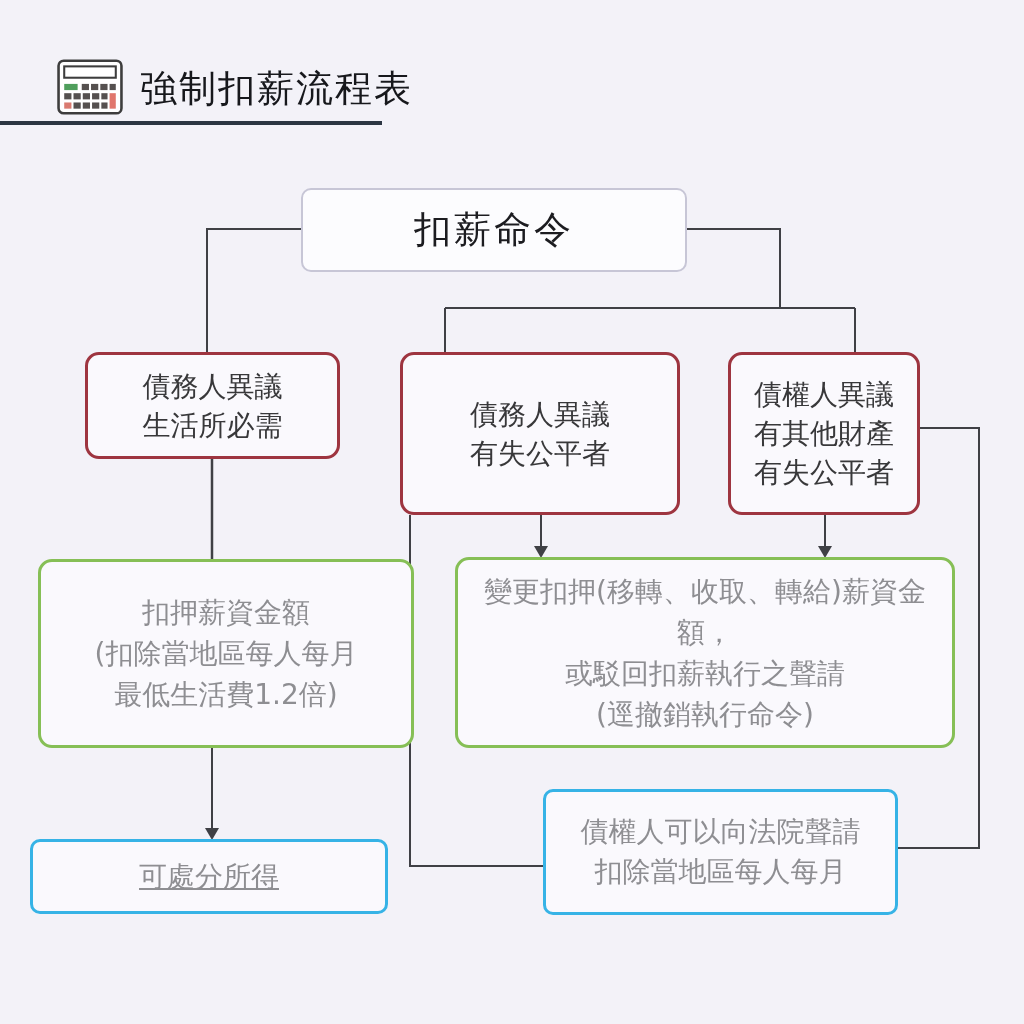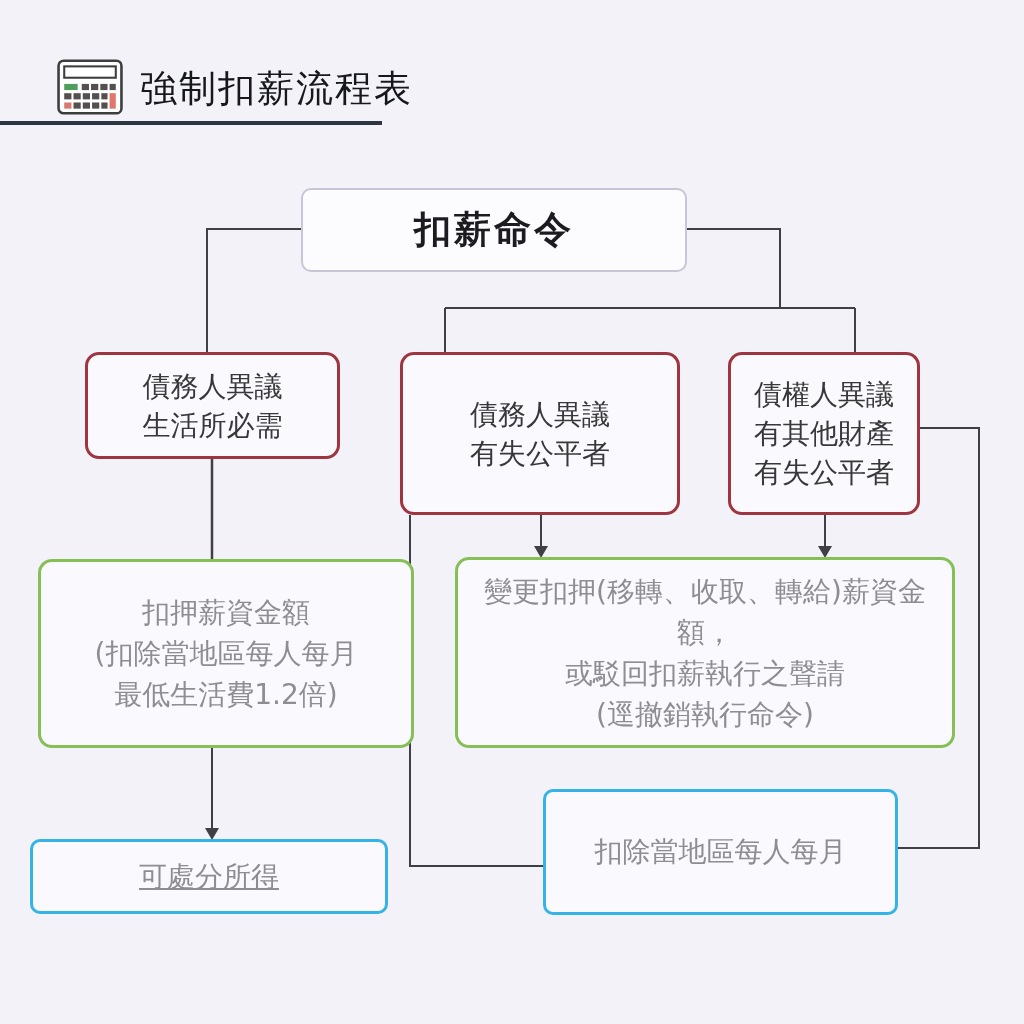--- a/index.html
+++ b/index.html
@@ -61,21 +61,21 @@
   }
 
   
   .node-root {
     left: 301px; top: 188px;
     width: 386px; height: 84px;
     border: 2px solid #c7c6d6;
     background: #fcfcfe;
     border-radius: 10px;
     font-size: 37px;
-    font-weight: bold;
+    font-weight: normal;
     color: #1c1c20;
     letter-spacing: 3px;
   }
   .node-red {
     border: 3px solid #9e3540;
     color: #38383a;
     font-size: 28px;
     line-height: 39px;
   }
   .node-reserve   { left: 85px;  top: 352px; width: 255px; height: 107px; }
@@ -184,16 +184,17 @@
     <span class="ln">變更扣押(移轉、收取、轉給)薪資金額，</span>
     <span class="ln">或駁回扣薪執行之聲請</span>
     <span class="ln">(逕撤銷執行命令)</span>
   </div>
 
   <div class="node node-blue node-disposable">
     <span class="ln">可處分所得</span>
   </div>
 
   <div class="node node-blue node-enforce">
+    <span class="ln">債權人可以向法院聲請</span>
     <span class="ln">扣除當地區每人每月</span>
   </div>
 
 </div>
 
 </body></html>

